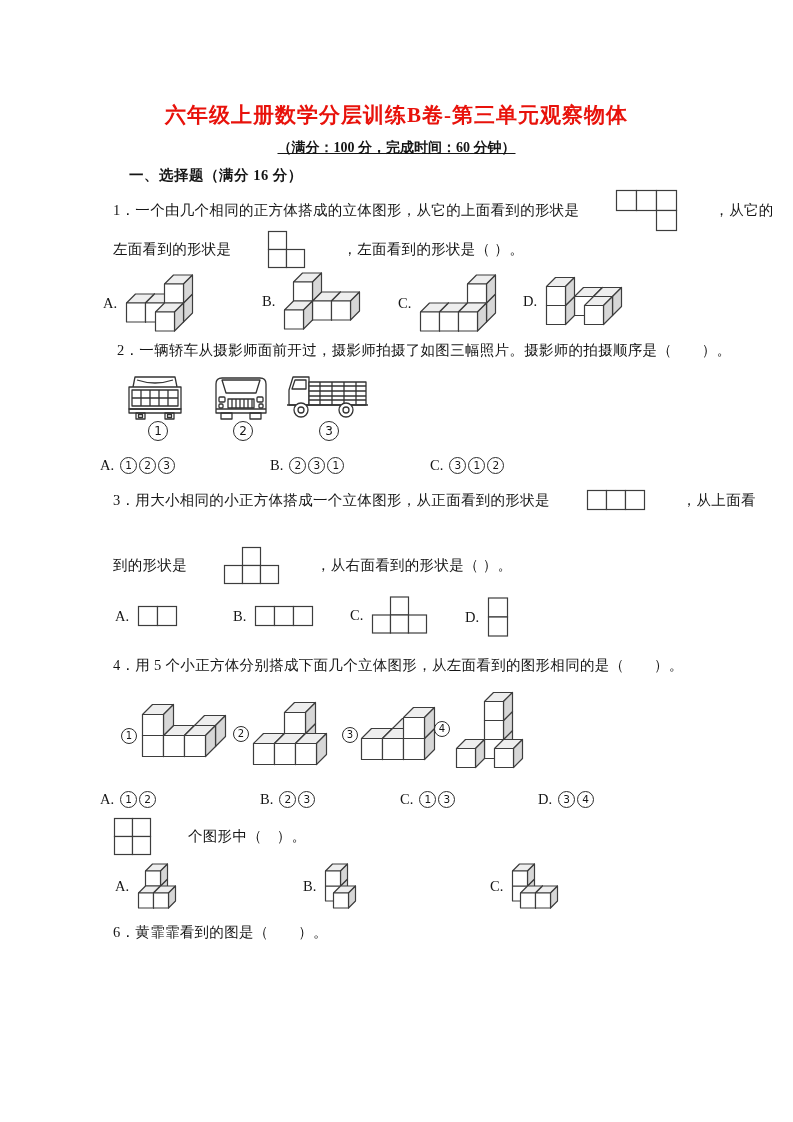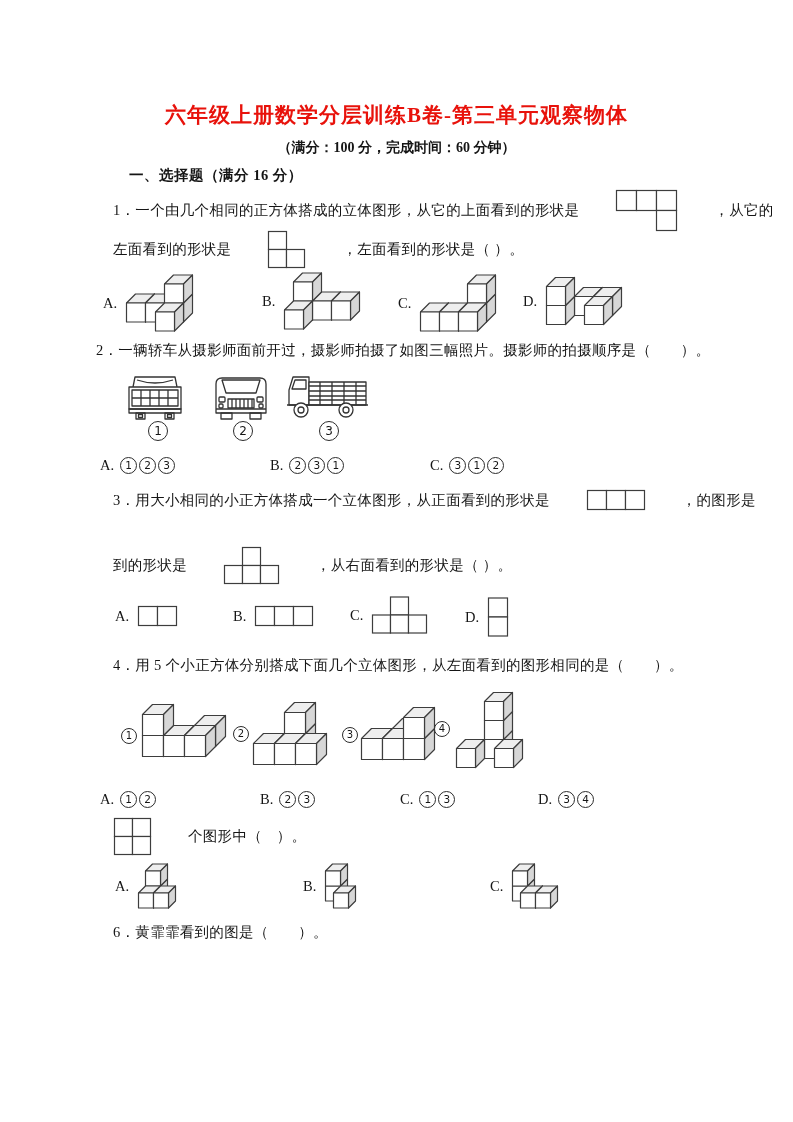--- a/index.html
+++ b/index.html
@@ -4,21 +4,21 @@
 <style>
   html,body{margin:0;padding:0;}
   body{
     width:793px;height:1122px;position:relative;background:#ffffff;
     font-family:"Liberation Serif","DejaVu Serif",serif;color:#151515;
     overflow:hidden;
   }
   .abs{position:absolute;}
   .l{position:absolute;display:flex;align-items:center;white-space:pre;font-size:14.5px;letter-spacing:.3px;gap:36px;}
   .title{position:absolute;left:0;width:100%;text-align:center;font-size:21px;font-weight:bold;color:var(--title-red,#e8120b);letter-spacing:1px;}
-  .subtitle{position:absolute;left:0;width:100%;text-align:center;font-size:14px;font-weight:bold;}
+  .subtitle{position:absolute;left:0;width:100%;text-align:center;font-size:14px;font-weight:bold;text-decoration:underline;}
   .section{position:absolute;font-size:14.5px;font-weight:bold;letter-spacing:.5px;margin-left:16px;}
   .grp{position:absolute;display:flex;align-items:center;gap:8px;transform:translateY(-50%);font-size:14.5px;white-space:pre;}
   .grp.topalign{transform:none;align-items:flex-start;}
   .circ{
     display:inline-flex;align-items:center;justify-content:center;
     width:15px;height:15px;border:1.2px solid #2c2c2c;border-radius:50%;
     font-family:"DejaVu Sans",sans-serif;font-size:10.5px;line-height:1;margin:0 1px;
     background:#fff;
   }
   .circ.big{width:18px;height:18px;font-size:12px;}
@@ -122,21 +122,21 @@
       <rect x="0" y="-19" width="19" height="19" fill="#fff" stroke="#3d3d3d" stroke-width="1.2" stroke-linejoin="round"></rect>
       <polygon points="38,-19 47,-28 66,-28 57,-19" fill="#eeeeee" stroke="#3d3d3d" stroke-width="1.2" stroke-linejoin="round"></polygon>
       <polygon points="57,-19 66,-28 66,-9 57,0" fill="#d7d7d7" stroke="#3d3d3d" stroke-width="1.2" stroke-linejoin="round"></polygon>
       <rect x="38" y="-19" width="19" height="19" fill="#fff" stroke="#3d3d3d" stroke-width="1.2" stroke-linejoin="round"></rect>
       <polygon points="0,-38 9,-47 28,-47 19,-38" fill="#eeeeee" stroke="#3d3d3d" stroke-width="1.2" stroke-linejoin="round"></polygon>
       <polygon points="19,-38 28,-47 28,-28 19,-19" fill="#d7d7d7" stroke="#3d3d3d" stroke-width="1.2" stroke-linejoin="round"></polygon>
       <rect x="0" y="-38" width="19" height="19" fill="#fff" stroke="#3d3d3d" stroke-width="1.2" stroke-linejoin="round"></rect>
     </svg>
 </div>
 
-<div class="l" style="left:96px;top:340px;height:20px">
+<div class="l" style="left:117px;top:340px;height:20px">
   <span>2．一辆轿车从摄影师面前开过，摄影师拍摄了如图三幅照片。摄影师的拍摄顺序是（　　）。</span>
 </div>
 
 <svg class="abs" style="left:122px;top:371px" width="66" height="50" viewBox="0 0 66 50" fill="none" stroke="#333" stroke-width="1.3" stroke-linejoin="round">
   <path d="M11 16 L13 6 H53 L55 16"></path>
   <path d="M15 9 Q33 15 51 9"></path>
   <rect x="7" y="16" width="52" height="22" fill="#fff"></rect>
   <rect x="10" y="19" width="46" height="16"></rect>
   <line x1="19" y1="19" x2="19" y2="35"></line>
     <line x1="28" y1="19" x2="28" y2="35"></line>
@@ -202,21 +202,21 @@
 <div class="grp topalign" style="left:430px;top:457px;gap:5px">
   <span>C.</span>
   <span style="display:inline-flex"><span class="circ">3</span><span class="circ">1</span><span class="circ">2</span></span>
 </div>
 
 <div class="l" style="left:113px;top:487px;height:26px">
   <span>3．用大小相同的小正方体搭成一个立体图形，从正面看到的形状是</span><svg class="figsvg" viewBox="-1.5 -1.5 60 22" width="60" height="22">
       <rect x="0" y="0" width="19" height="19" fill="#fff" stroke="#3d3d3d" stroke-width="1.2"></rect>
       <rect x="19" y="0" width="19" height="19" fill="#fff" stroke="#3d3d3d" stroke-width="1.2"></rect>
       <rect x="38" y="0" width="19" height="19" fill="#fff" stroke="#3d3d3d" stroke-width="1.2"></rect>
-    </svg><span>，的图形是</span>
+    </svg><span>，从上面看</span>
 </div>
 <div class="l" style="left:113px;top:543px;height:44px">
   <span>到的形状是</span><svg class="figsvg" viewBox="-1.5 -1.5 57 39" width="57" height="39">
       <rect x="18" y="0" width="18" height="18" fill="#fff" stroke="#3d3d3d" stroke-width="1.2"></rect>
       <rect x="0" y="18" width="18" height="18" fill="#fff" stroke="#3d3d3d" stroke-width="1.2"></rect>
       <rect x="18" y="18" width="18" height="18" fill="#fff" stroke="#3d3d3d" stroke-width="1.2"></rect>
       <rect x="36" y="18" width="18" height="18" fill="#fff" stroke="#3d3d3d" stroke-width="1.2"></rect>
     </svg><span>，从右面看到的形状是（ ）。</span>
 </div>
 <div class="grp" style="left:115px;top:616px">

